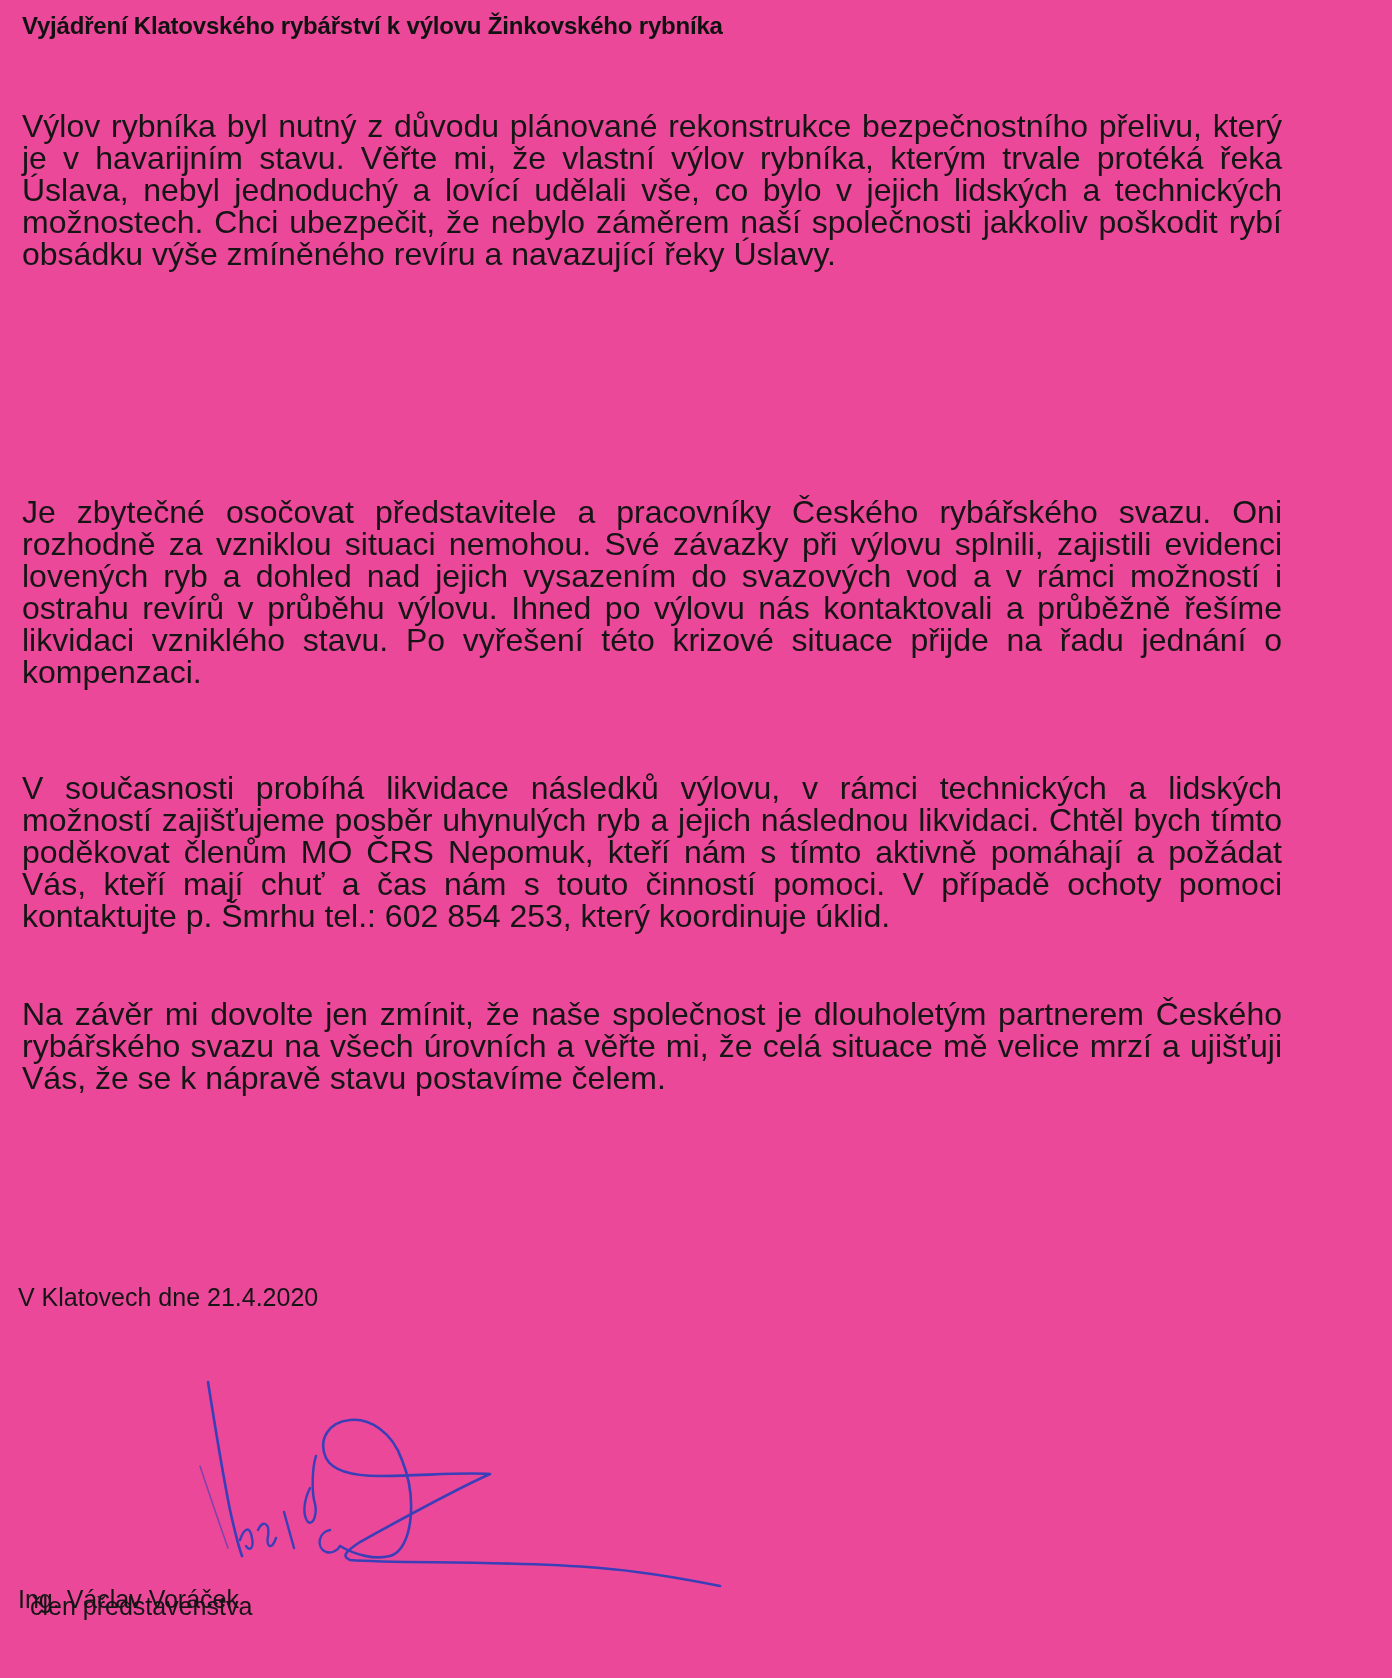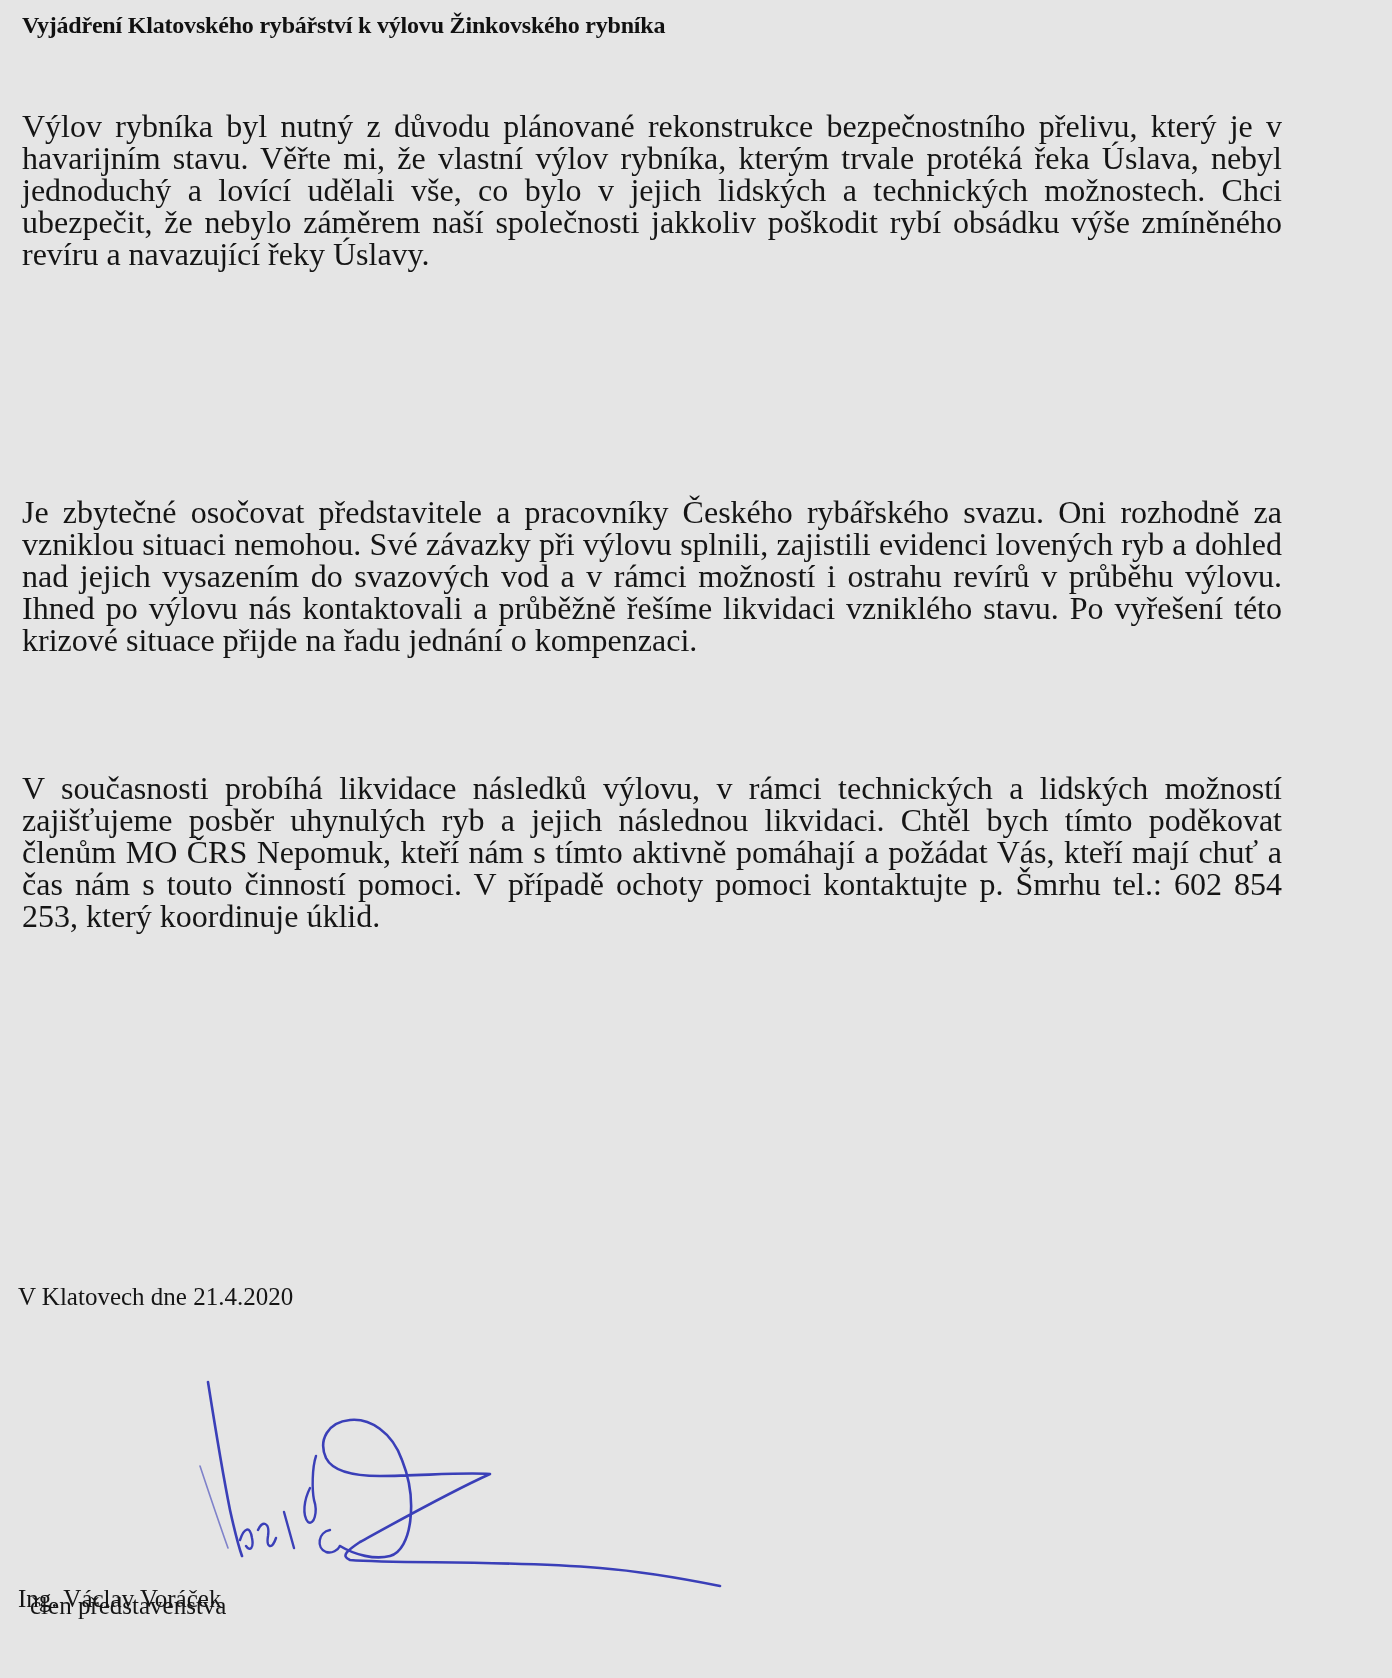--- a/index.html
+++ b/index.html
@@ -14,22 +14,21 @@
       overflow: hidden;
       font-family: "Liberation Sans", "DejaVu Sans", sans-serif;
       color: #1a1a1a;
     }
     .page {
       position: absolute;
       left: 0;
       top: 0;
       width: 1392px;
       height: 1678px;
-      background: #e5e5e5;
-      font-family: Liberation Serif, serif;
+      background: #ec4899;
     }
     .title {
       position: absolute;
       left: 22px;
       top: 12px;
       font-size: 24px;
       font-weight: bold;
       letter-spacing: -0.2px;
       color: #111;
       white-space: nowrap;
@@ -84,20 +83,21 @@
   </style>
 </head>
 <body>
 
 <div class="page">
   <div class="title">Vyjádření Klatovského rybářství k výlovu Žinkovského rybníka</div>
 
   <p class="body-text" id="p1">Výlov rybníka byl nutný z důvodu plánované rekonstrukce bezpečnostního přelivu, který je v havarijním stavu. Věřte mi, že vlastní výlov rybníka, kterým trvale protéká řeka Úslava, nebyl jednoduchý a lovící udělali vše, co bylo v jejich lidských a technických možnostech. Chci ubezpečit, že nebylo záměrem naší společnosti jakkoliv poškodit rybí obsádku výše zmíněného revíru a navazující řeky Úslavy.</p>
   <p class="body-text" id="p3">Je zbytečné osočovat představitele a pracovníky Českého rybářského svazu. Oni rozhodně za vzniklou situaci nemohou. Své závazky při výlovu splnili, zajistili evidenci lovených ryb a dohled nad jejich vysazením do svazových vod a v rámci možností i ostrahu revírů v průběhu výlovu. Ihned po výlovu nás kontaktovali a průběžně řešíme likvidaci vzniklého stavu. Po vyřešení této krizové situace přijde na řadu jednání o kompenzaci.</p>
   <p class="body-text" id="p4">V současnosti probíhá likvidace následků výlovu, v rámci technických a lidských možností zajišťujeme posběr uhynulých ryb a jejich následnou likvidaci. Chtěl bych tímto poděkovat členům MO ČRS Nepomuk, kteří nám s tímto aktivně pomáhají a požádat Vás, kteří mají chuť a čas nám s touto činností pomoci. V případě ochoty pomoci kontaktujte p. Šmrhu tel.: 602 854 253, který koordinuje úklid.</p>
+  <p class="body-text" id="p5">Na závěr mi dovolte jen zmínit, že naše společnost je dlouholetým partnerem Českého rybářského svazu na všech úrovních a věřte mi, že celá situace mě velice mrzí a ujišťuji Vás, že se k nápravě stavu postavíme čelem.</p>
 
   <div class="date-line">V Klatovech dne 21.4.2020</div>
 
   <svg class="signature" viewBox="0 0 620 240" xmlns="http://www.w3.org/2000/svg">
     <g id="sig-strokes" fill="none" stroke-linecap="round" stroke-linejoin="round" stroke="#3a3fb8">
 
       <path d="M 28 22 C 34 60, 42 110, 50 150 C 54 168, 58 185, 62 196" stroke-width="2.6"></path>
 
       <path d="M 20 106 C 28 130, 38 160, 48 188" stroke-width="1.6" opacity="0.6"></path>
 

